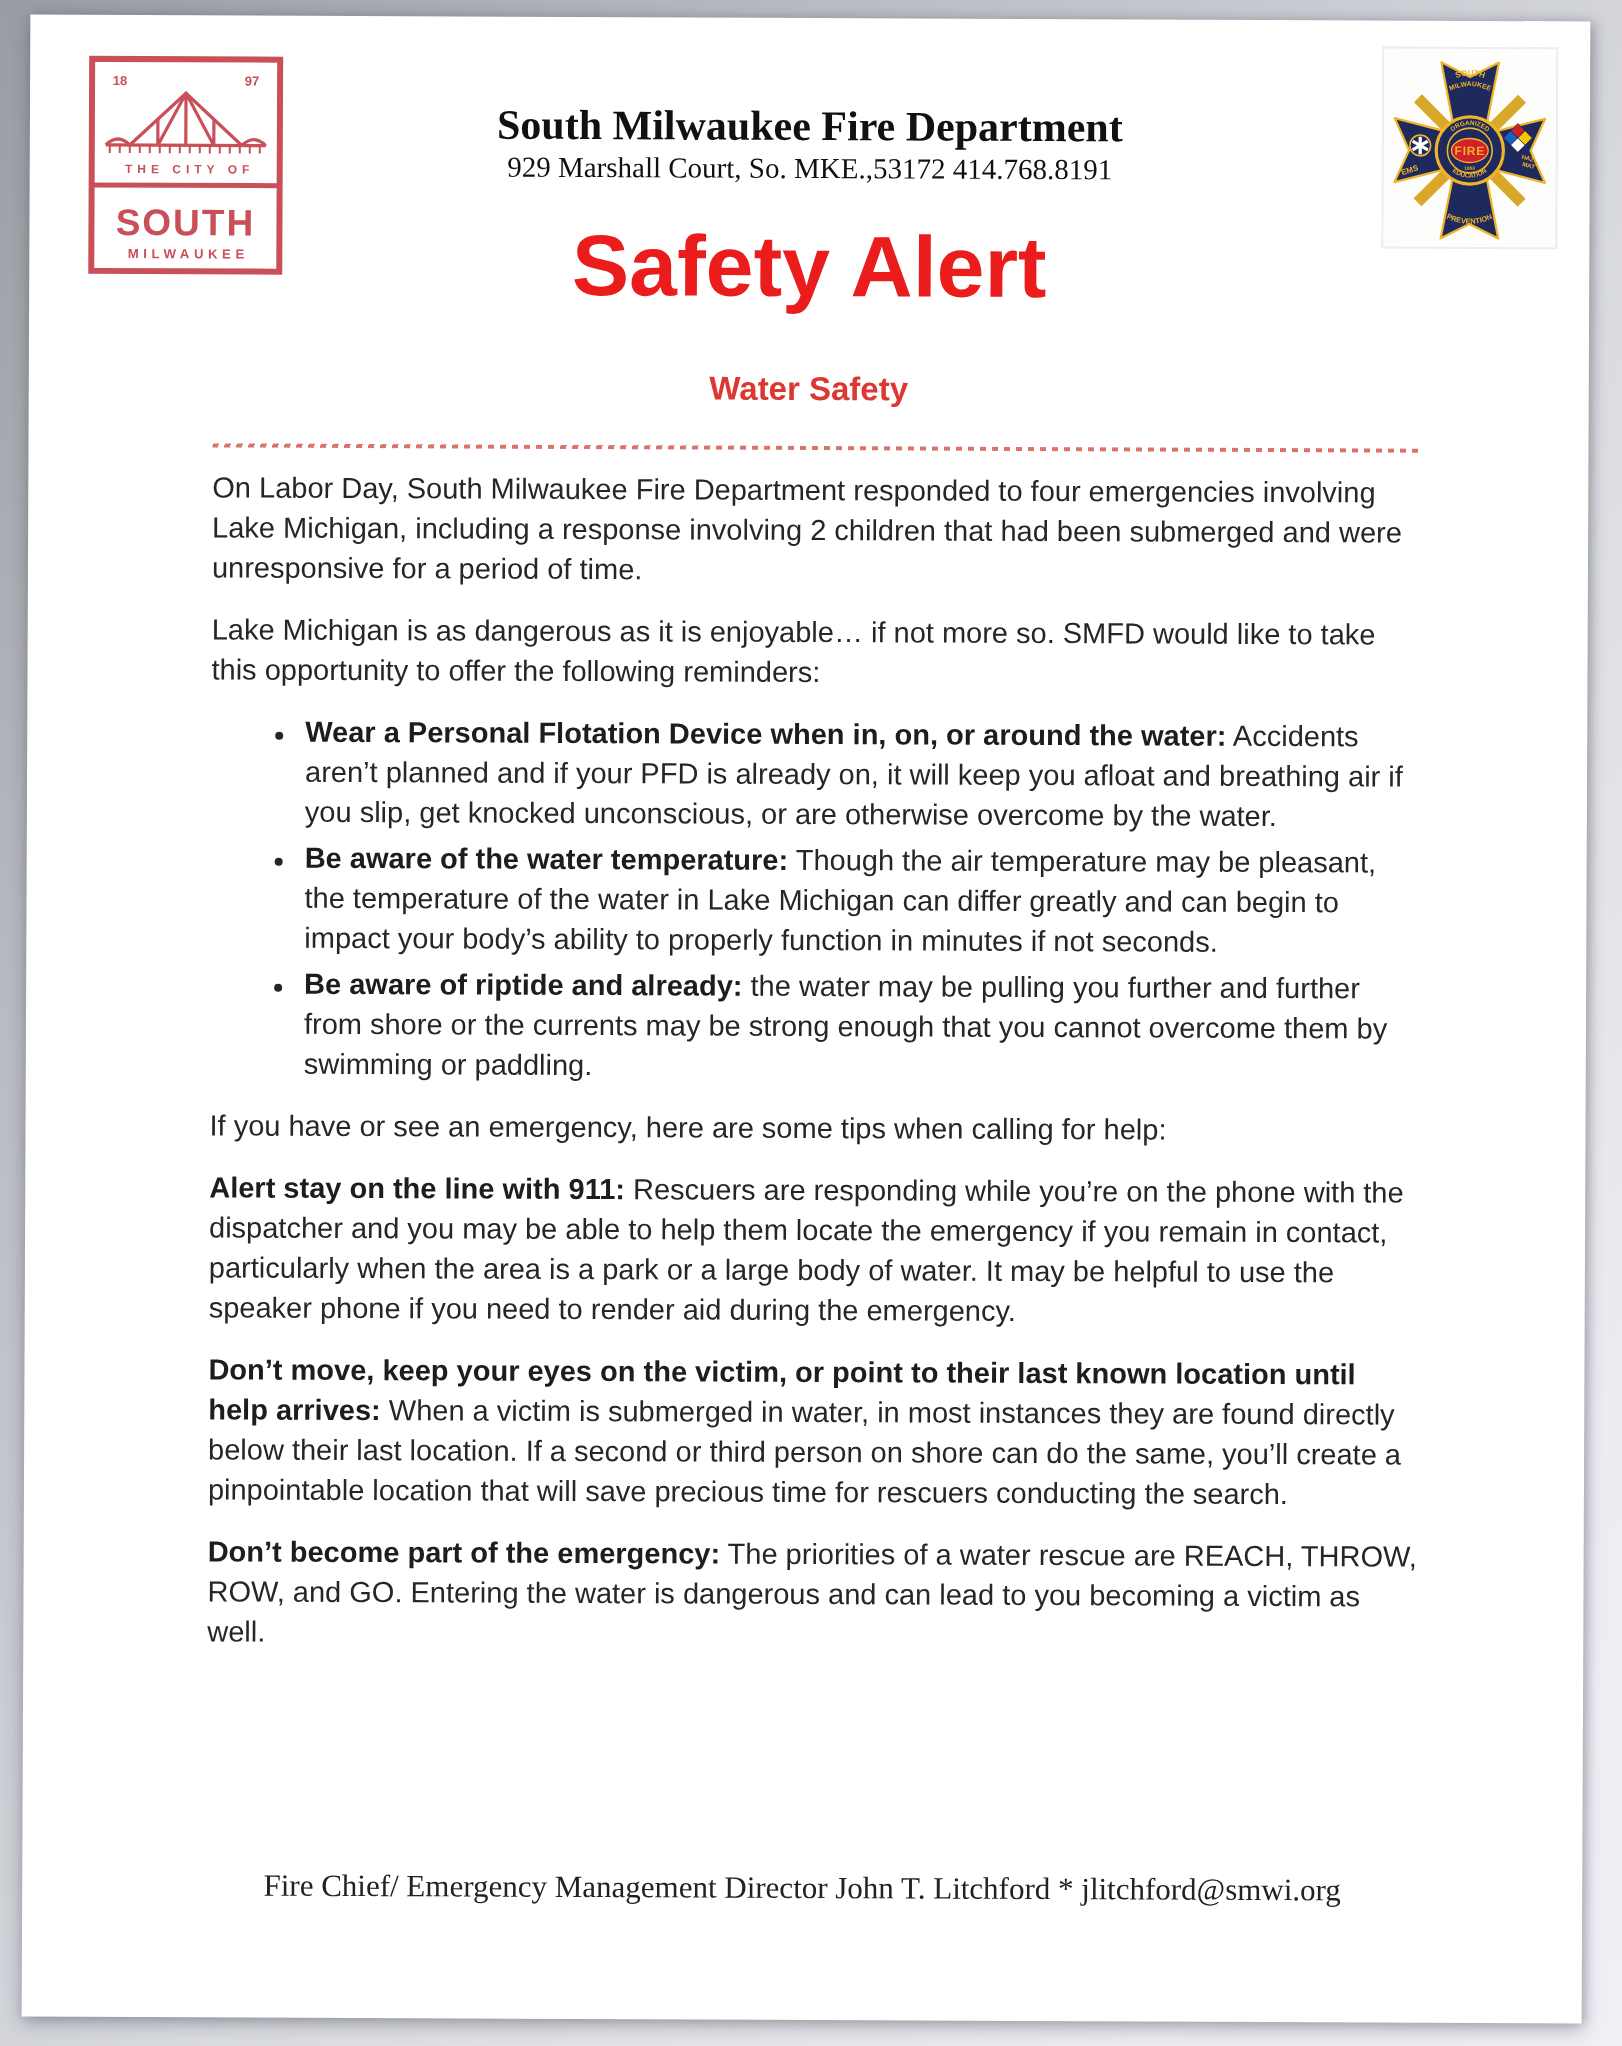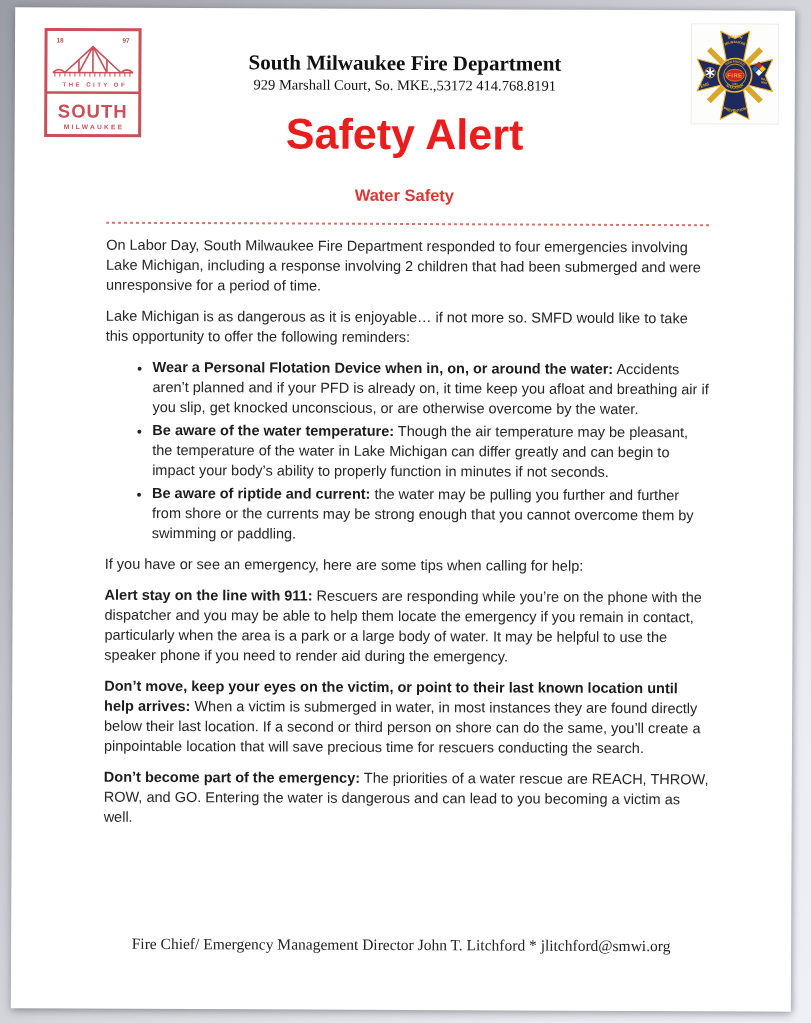--- a/index.html
+++ b/index.html
@@ -124,23 +124,23 @@
   <div class="doc-subtitle">Water Safety</div>
 
   <div class="content">
     <div class="divider"></div>
 
     <p>On Labor Day, South Milwaukee Fire Department responded to four emergencies involving Lake Michigan, including a response involving 2 children that had been submerged and were unresponsive for a period of time.</p>
 
     <p>Lake Michigan is as dangerous as it is enjoyable… if not more so. SMFD would like to take this opportunity to offer the following reminders:</p>
 
     <ul class="reminders">
-      <li><b>Wear a Personal Flotation Device when in, on, or around the water:</b><span> Accidents aren’t planned and if your PFD is already on, it time keep you afloat and breathing air if you slip, get knocked unconscious, or are otherwise overcome by the water.</span></li>
+      <li><b>Wear a Personal Flotation Device when in, on, or around the water:</b><span> Accidents aren’t planned and if your PFD is already on, it will keep you afloat and breathing air if you slip, get knocked unconscious, or are otherwise overcome by the water.</span></li>
       <li><b>Be aware of the water temperature:</b><span> Though the air temperature may be pleasant, the temperature of the water in Lake Michigan can differ greatly and can begin to impact your body’s ability to properly function in minutes if not seconds.</span></li>
-      <li><b>Be aware of riptide and current:</b><span> the water may be pulling you further and further from shore or the currents may be strong enough that you cannot overcome them by swimming or paddling.</span></li>
+      <li><b>Be aware of riptide and already:</b><span> the water may be pulling you further and further from shore or the currents may be strong enough that you cannot overcome them by swimming or paddling.</span></li>
     </ul>
 
     <p>If you have or see an emergency, here are some tips when calling for help:</p>
 
     <p><b>Alert stay on the line with 911:</b><span> Rescuers are responding while you’re on the phone with the dispatcher and you may be able to help them locate the emergency if you remain in contact, particularly when the area is a park or a large body of water. It may be helpful to use the speaker phone if you need to render aid during the emergency.</span></p>
 
     <p><b>Don’t move, keep your eyes on the victim, or point to their last known location until help arrives:</b><span> When a victim is submerged in water, in most instances they are found directly below their last location. If a second or third person on shore can do the same, you’ll create a pinpointable location that will save precious time for rescuers conducting the search.</span></p>
 
     <p><b>Don’t become part of the emergency:</b><span> The priorities of a water rescue are REACH, THROW, ROW, and GO. Entering the water is dangerous and can lead to you becoming a victim as well.</span></p>
   </div>

